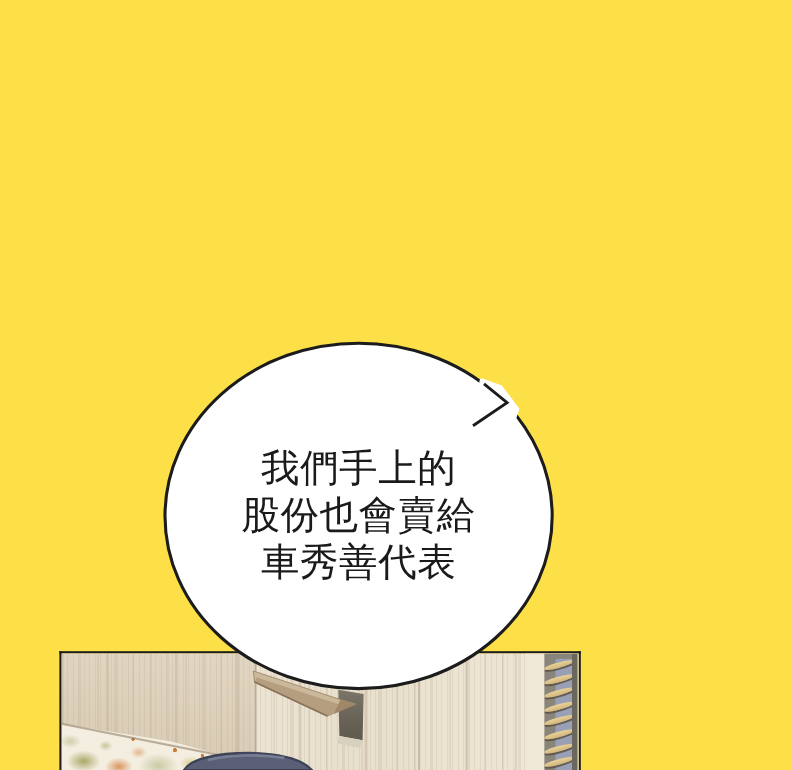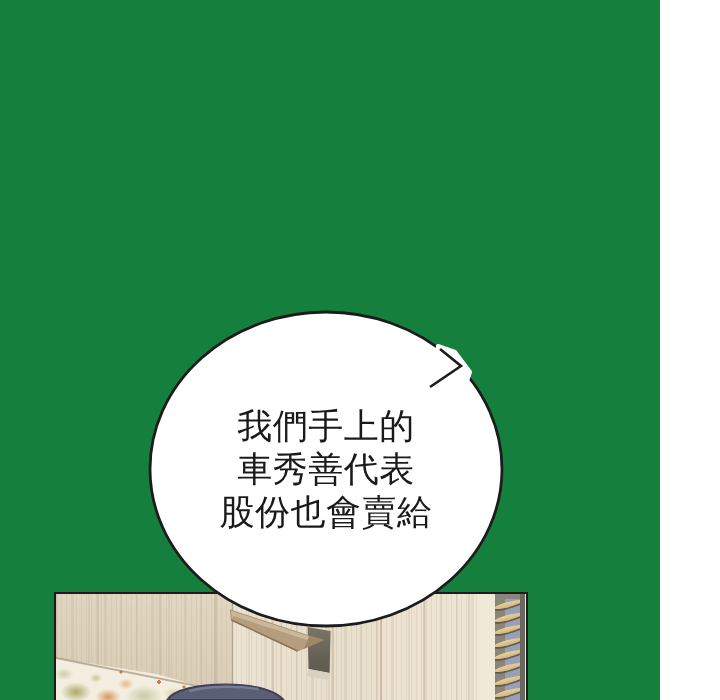--- a/index.html
+++ b/index.html
@@ -1,16 +1,16 @@
 <!DOCTYPE html>
 <html><head>
 <meta charset="utf-8">
 <style>
   html,body{margin:0;padding:0;background:#fff;}
-  .page{position:relative;width:660px;height:700px;background:#15803d;overflow:hidden;
+  .page{position:relative;width:720px;height:700px;background:#fde047;overflow:hidden;
         font-family:"DejaVu Sans","Liberation Sans",sans-serif;}
 
   
   .panel{position:absolute;left:54px;top:592px;width:474px;height:108px;
          box-sizing:border-box;border:2.5px solid #1c1c1c;border-bottom:none;overflow:hidden;}
   .panel-inner{position:absolute;inset:0;}
 
   .wood{position:absolute;inset:0;
     background-color:#eae1d0;
     background-image:
@@ -127,17 +127,17 @@
   </div>
 
   <svg class="bubble-svg" viewBox="0 0 720 700">
     <ellipse cx="326" cy="469" rx="176" ry="157" fill="#ffffff" stroke="#1c1c1c" stroke-width="2.8"></ellipse>
     <path d="M438,346 L455,352 L470,372 L467,381 L432,388 Z" fill="#ffffff" stroke="#ffffff" stroke-width="4" stroke-linejoin="round"></path>
     <path d="M440,349 L461,366 L430,387" fill="#ffffff" stroke="#1c1c1c" stroke-width="2.6" stroke-linejoin="miter"></path>
   </svg>
 
   <div class="bubble-text">
     <div>我們手上的</div>
+    <div>股份也會賣給</div>
     <div>車秀善代表</div>
-    <div>股份也會賣給</div>
   </div>
 
 </div>
 
 </body></html>

